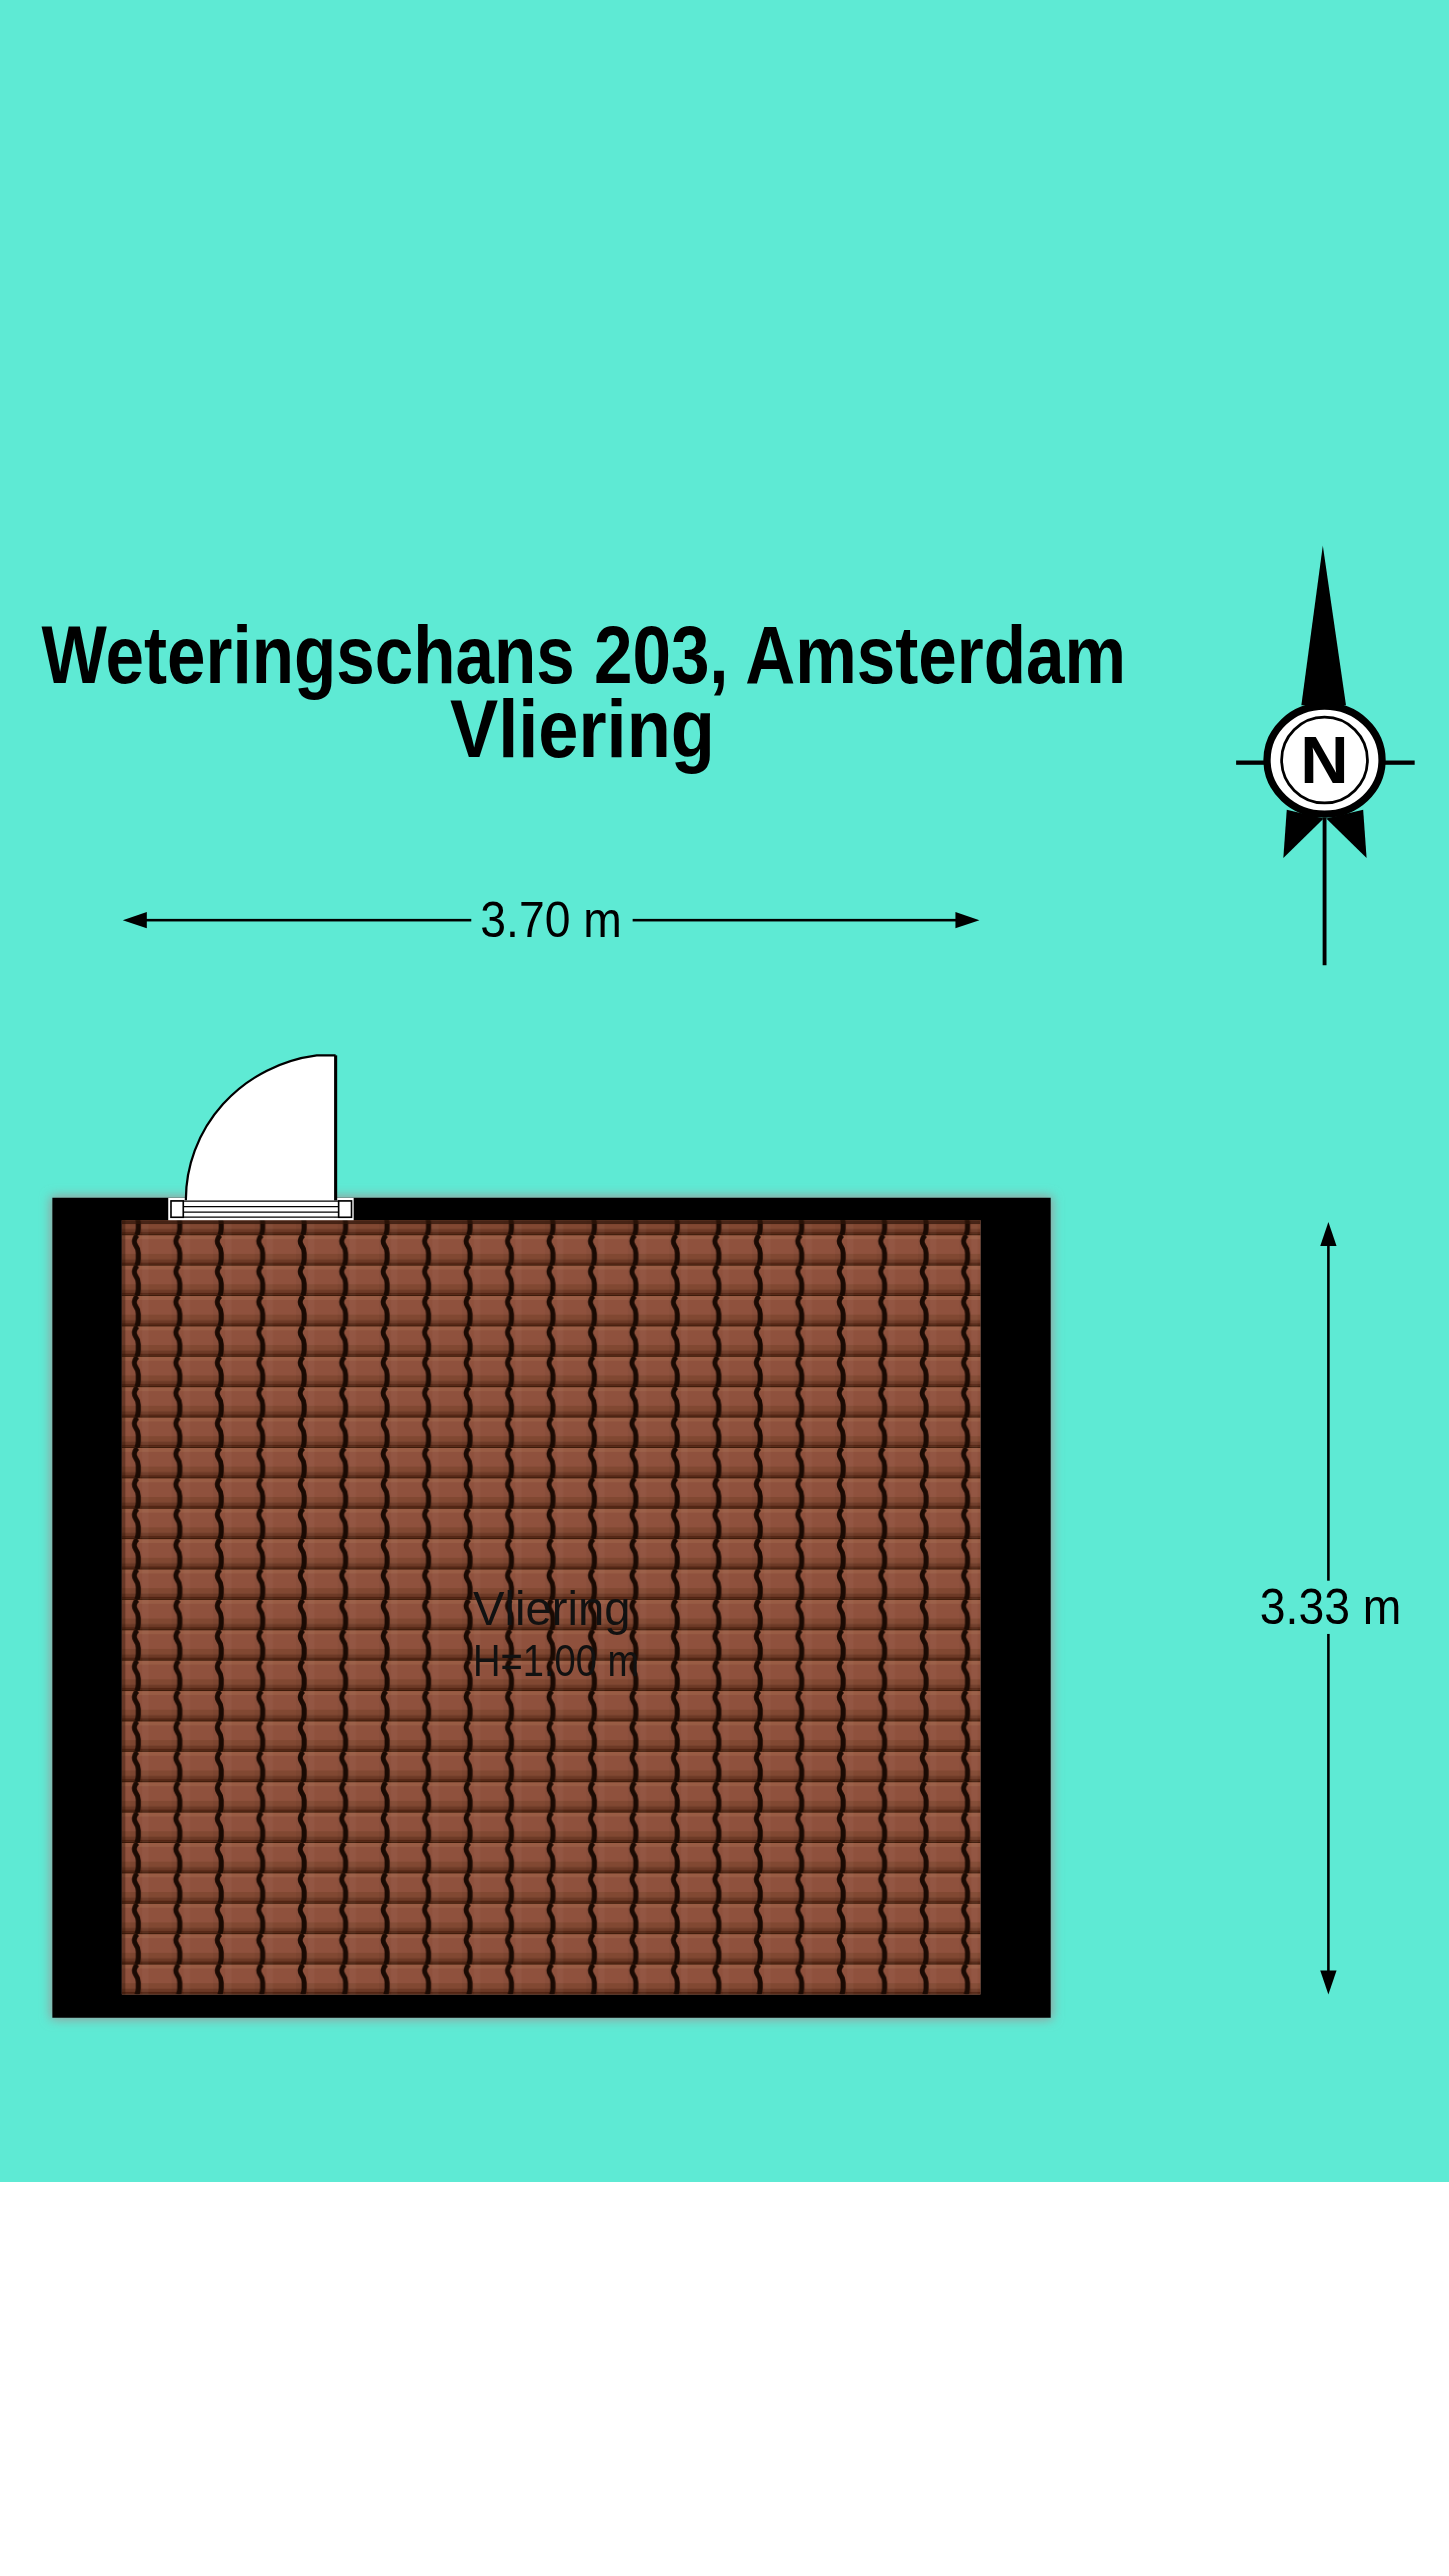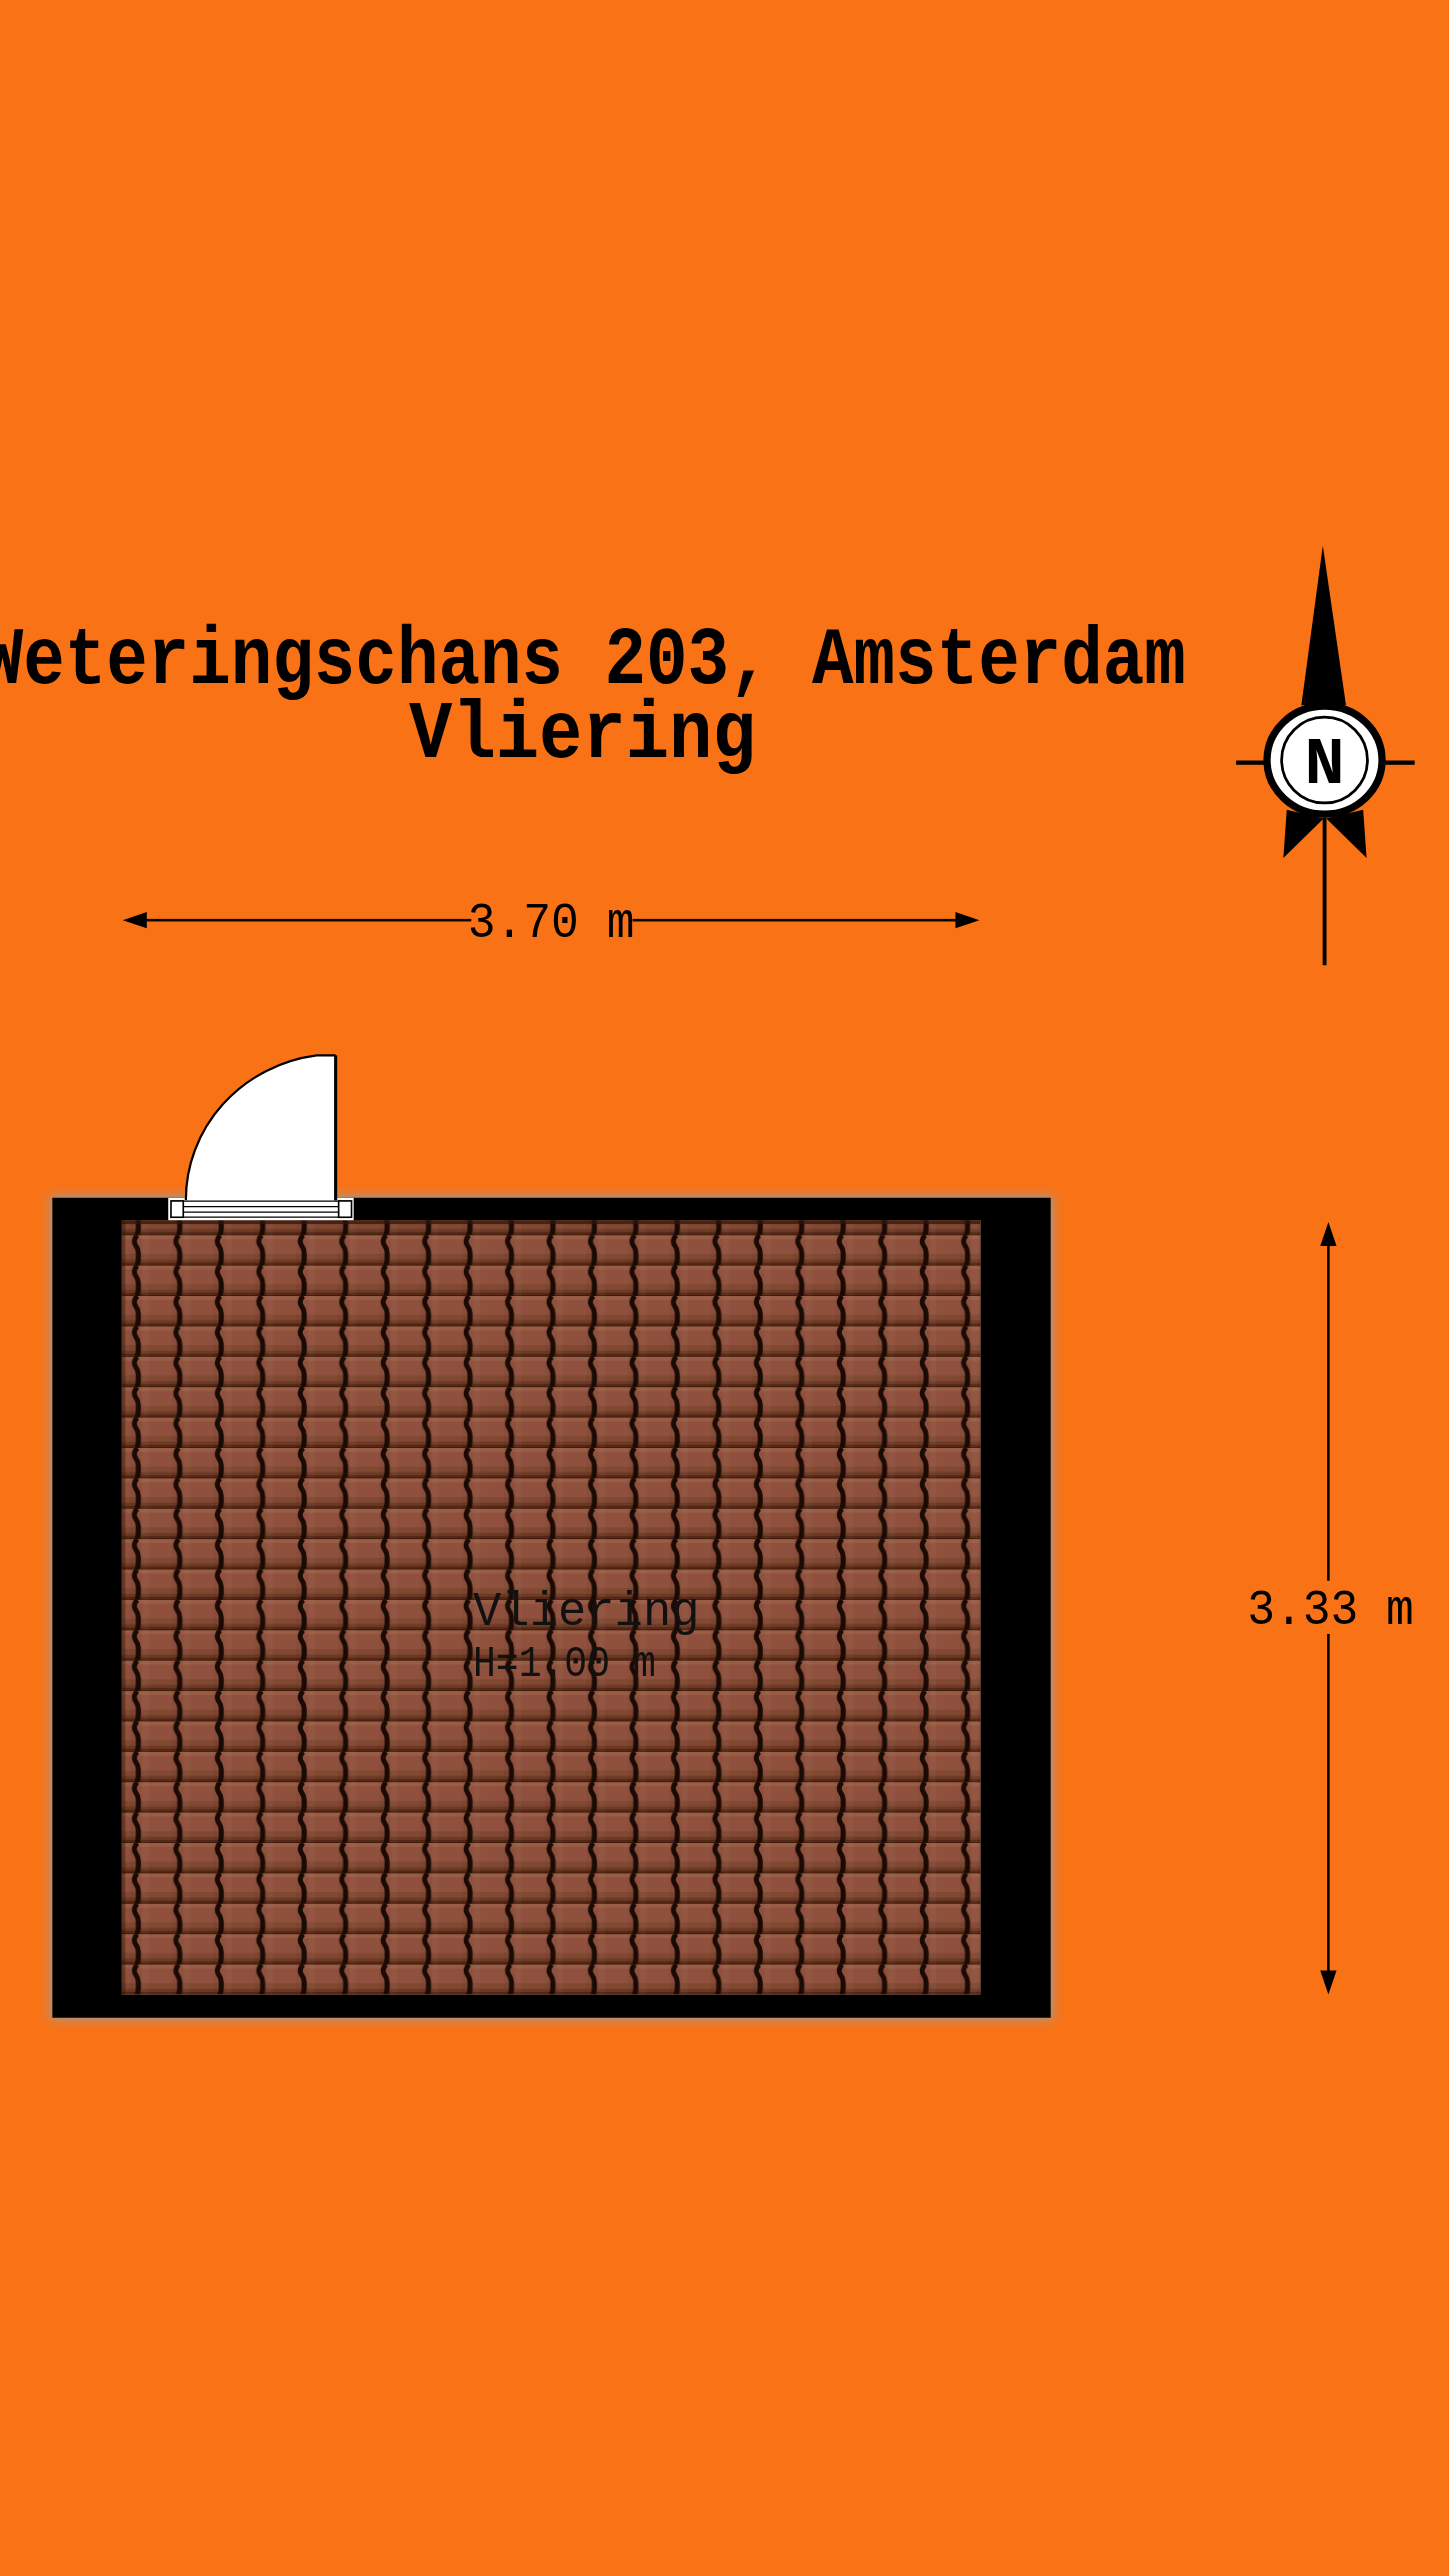--- a/index.html
+++ b/index.html
@@ -1,17 +1,17 @@
 <!DOCTYPE html>
 <html style="font-size:13.7px"><head>
 <meta charset="utf-8">
 <style>
   html,body{margin:0;padding:0;background:#fff;}
-  #page{position:relative;width:1449px;height:2576px;background:#f97316;overflow:hidden;
-        font-family:Liberation Mono, monospace;}
+  #page{position:relative;width:1449px;height:2182px;background:#5eead4;overflow:hidden;
+        font-family:Liberation Sans, sans-serif;}
   svg{position:absolute;left:0;top:0;}
 </style>
 </head>
 <body>
 <div id="page">
 <svg width="1449" height="2576" viewBox="0 0 1688 3000">
   <defs>
     <filter id="blur" x="-20%" y="-20%" width="140%" height="140%">
       <feGaussianBlur stdDeviation="6.5"></feGaussianBlur>
     </filter>

